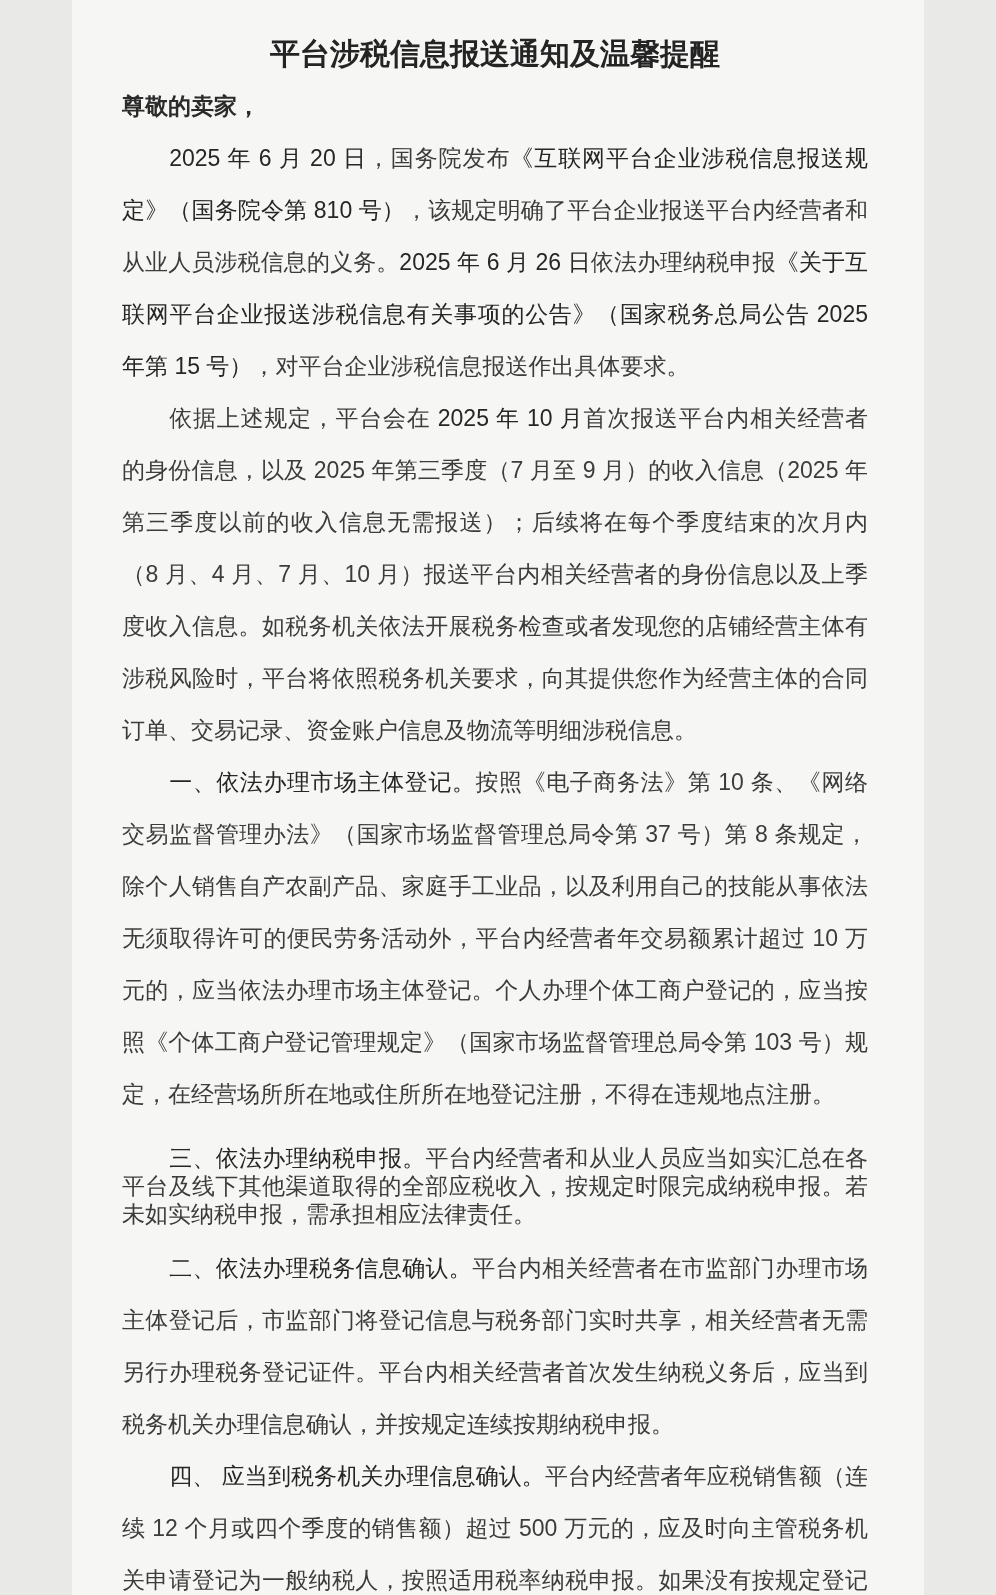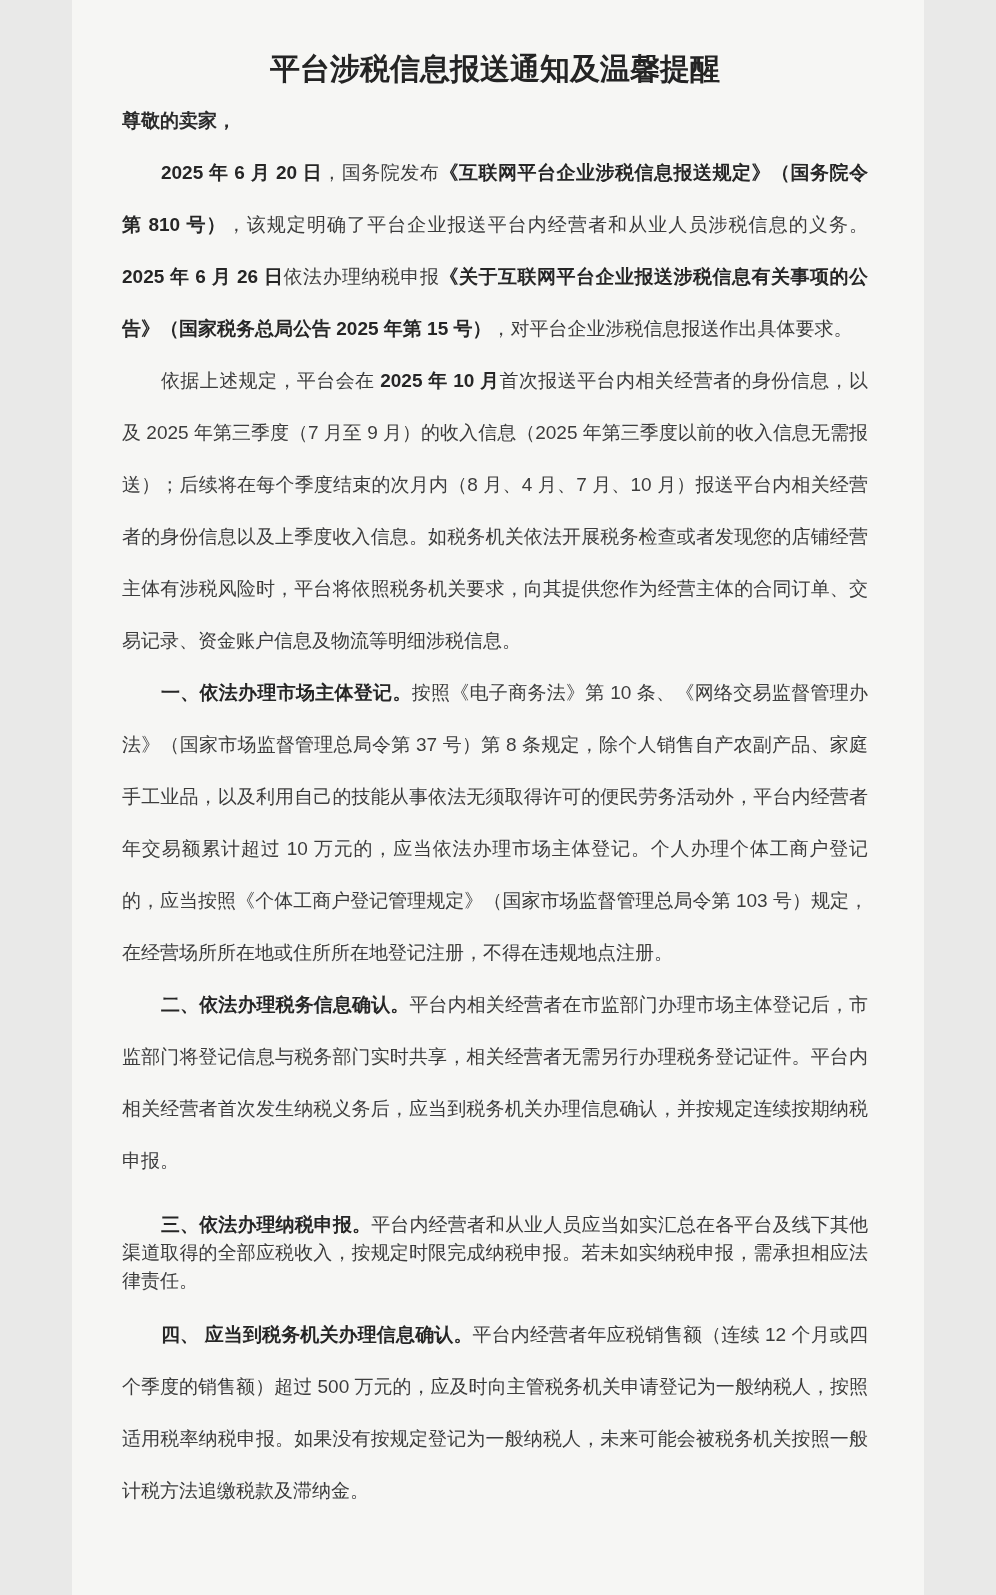--- a/index.html
+++ b/index.html
@@ -7,49 +7,49 @@
     padding: 0;
     background: #e9e9e8;
   }
   .page {
     position: relative;
     width: 852px;
     height: 1595px;
     margin: 0 auto;
     background: #f6f6f4;
     box-sizing: border-box;
-    padding: 45px 56px 16px 50px;
+    padding: 30px 56px 16px 50px;
     overflow: hidden;
     font-family: "Liberation Sans", "DejaVu Sans", sans-serif;
     color: #3c3c3c;
   }
   .doc-title {
     margin: 0 0 2px 0;
     font-size: 30px;
     line-height: 48px;
     font-weight: 700;
     text-align: center;
     color: #242424;
   }
   p.para {
     margin: 0;
-    font-size: 19px;
+    font-size: 23px;
     line-height: 52px;
     text-align: justify;
     color: #3c3c3c;
   }
   p.greeting {
     font-weight: 700;
     color: #2b2b2b;
   }
   p.indent {
     text-indent: 2.05em;
   }
   p.para strong {
-    font-weight: 700;
+    font-weight: 400;
     color: #262626;
   }
   p.underlined {
     text-decoration: underline;
     text-underline-offset: 5px;
     text-decoration-thickness: 1.5px;
     text-decoration-color: #4a4a4a;
   }
   p.tight {
     line-height: 28px;
@@ -63,17 +63,17 @@
 <div class="page">
   <h1 class="doc-title">平台涉税信息报送通知及温馨提醒</h1>
 
   <p class="para greeting">尊敬的卖家，</p>
 
 
   <div>
       <p class="para indent"><strong>2025 年 6 月 20 日</strong><span>，国务院发布</span><strong>《互联网平台企业涉税信息报送规定》（国务院令第 810 号）</strong><span>，该规定明确了平台企业报送平台内经营者和从业人员涉税信息的义务。</span><strong>2025 年 6 月 26 日</strong><span>依法办理纳税申报</span><strong>《关于互联网平台企业报送涉税信息有关事项的公告》（国家税务总局公告 2025 年第 15 号）</strong><span>，对平台企业涉税信息报送作出具体要求。</span></p>
       <p class="para indent"><span>依据上述规定，平台会在 </span><strong>2025 年 10 月</strong><span>首次报送平台内相关经营者的身份信息，以及 2025 年第三季度（7 月至 9 月）的收入信息（2025 年第三季度以前的收入信息无需报送）；后续将在每个季度结束的次月内（8 月、4 月、7 月、10 月）报送平台内相关经营者的身份信息以及上季度收入信息。如税务机关依法开展税务检查或者发现您的店铺经营主体有涉税风险时，平台将依照税务机关要求，向其提供您作为经营主体的合同订单、交易记录、资金账户信息及物流等明细涉税信息。</span></p>
       <p class="para indent"><strong>一、依法办理市场主体登记。</strong><span>按照《电子商务法》第 10 条、《网络交易监督管理办法》（国家市场监督管理总局令第 37 号）第 8 条规定，除个人销售自产农副产品、家庭手工业品，以及利用自己的技能从事依法无须取得许可的便民劳务活动外，平台内经营者年交易额累计超过 10 万元的，应当依法办理市场主体登记。个人办理个体工商户登记的，应当按照《个体工商户登记管理规定》（国家市场监督管理总局令第 103 号）规定，在经营场所所在地或住所所在地登记注册，不得在违规地点注册。</span></p>
+      <p class="para indent tight"><strong>三、依法办理纳税申报。</strong><span>平台内经营者和从业人员应当如实汇总在各平台及线下其他渠道取得的全部应税收入，按规定时限完成纳税申报。若未如实纳税申报，需承担相应法律责任。</span></p>
       <p class="para indent"><strong>二、依法办理税务信息确认。</strong><span>平台内相关经营者在市监部门办理市场主体登记后，市监部门将登记信息与税务部门实时共享，相关经营者无需另行办理税务登记证件。平台内相关经营者首次发生纳税义务后，应当到税务机关办理信息确认，并按规定连续按期纳税申报。</span></p>
-      <p class="para indent tight"><strong>三、依法办理纳税申报。</strong><span>平台内经营者和从业人员应当如实汇总在各平台及线下其他渠道取得的全部应税收入，按规定时限完成纳税申报。若未如实纳税申报，需承担相应法律责任。</span></p>
       <p class="para indent"><strong>四、 应当到税务机关办理信息确认。</strong><span>平台内经营者年应税销售额（连续 12 个月或四个季度的销售额）超过 500 万元的，应及时向主管税务机关申请登记为一般纳税人，按照适用税率纳税申报。如果没有按规定登记为一般纳税人，未来可能会被税务机关按照一般计税方法追缴税款及滞纳金。</span></p>
     </div>
 </div>
 
 </body></html>

